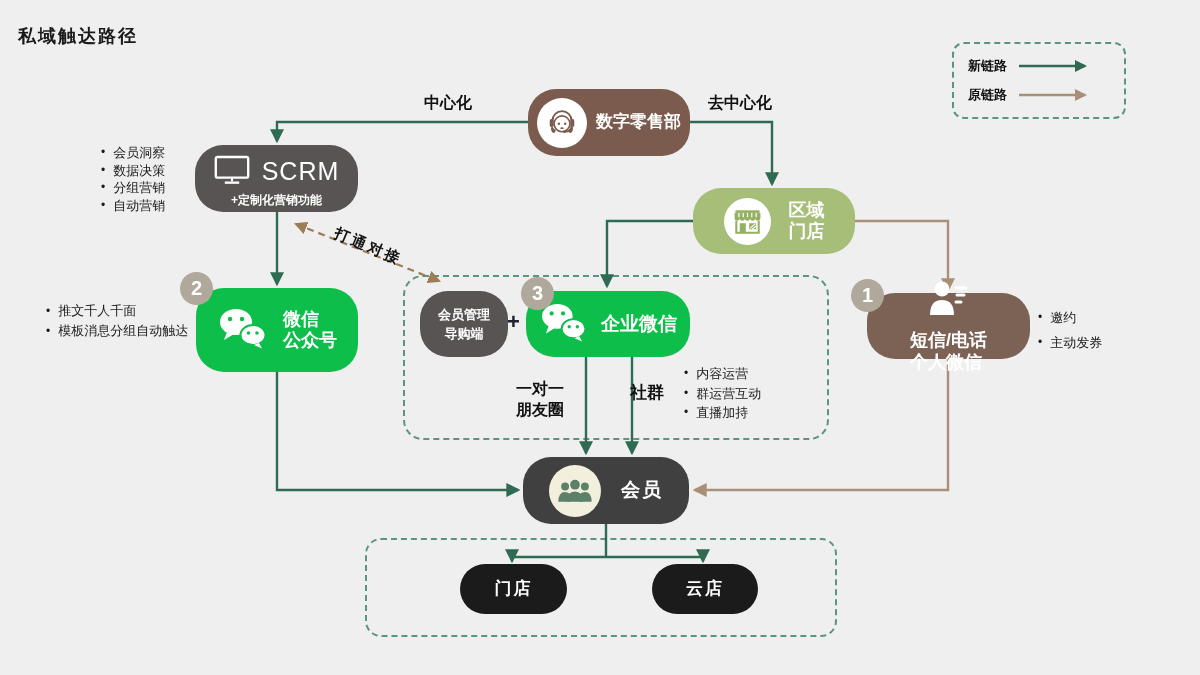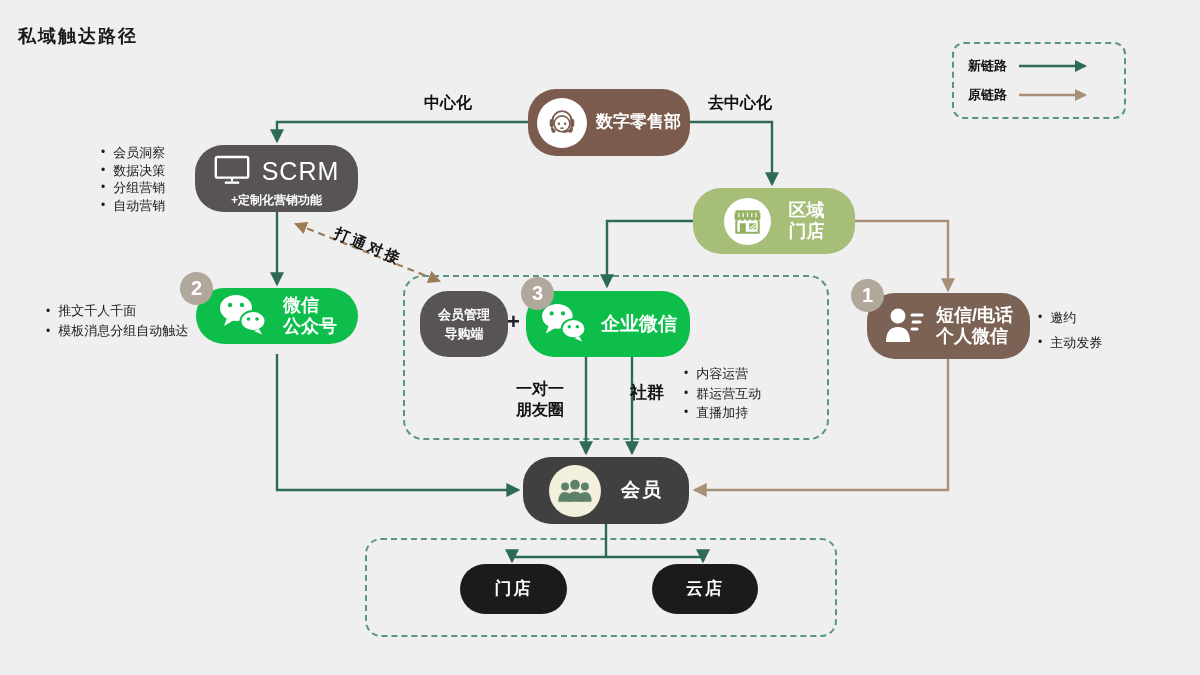--- a/index.html
+++ b/index.html
@@ -161,21 +161,21 @@
         <line x1="21" y1="26" x2="27" y2="20.5" stroke="#fff" stroke-width="1.2"></line>
         <line x1="23.5" y1="27" x2="28" y2="23" stroke="#fff" stroke-width="1.2"></line>
       </svg>
     </span>
     <span class="lbl" style="font-size:18px;">
       <div>区域</div>
       <div>门店</div>
     </span>
   </div>
 
-  <div class="node" style="left:196px;top:288px;width:162px;height:56px;background:#0dbf4a;gap:14px;">
+  <div class="node" style="left:196px;top:288px;width:162px;height:84px;background:#0dbf4a;gap:14px;">
     <span>
       <svg width="52" height="42" viewBox="0 0 52 42">
         <ellipse cx="19" cy="15" rx="16" ry="13" fill="#fff"></ellipse>
         <path d="M10 25 L7 33 L17 27 Z" fill="#fff"></path>
         <circle cx="13" cy="12" r="2.2" fill="#0dbf4a"></circle>
         <circle cx="25" cy="12" r="2.2" fill="#0dbf4a"></circle>
         <ellipse cx="36" cy="28" rx="12.5" ry="10" fill="#fff" stroke="#0dbf4a" stroke-width="2"></ellipse>
         <path d="M42 36 L45 41.5 L37 38 Z" fill="#fff"></path>
         <circle cx="31.5" cy="26" r="1.8" fill="#0dbf4a"></circle>
         <circle cx="40" cy="26" r="1.8" fill="#0dbf4a"></circle>
@@ -201,21 +201,21 @@
         <circle cx="25" cy="12" r="2.2" fill="#0dbf4a"></circle>
         <ellipse cx="36" cy="28" rx="12.5" ry="10" fill="#fff" stroke="#0dbf4a" stroke-width="2"></ellipse>
         <path d="M42 36 L45 41.5 L37 38 Z" fill="#fff"></path>
         <circle cx="31.5" cy="26" r="1.8" fill="#0dbf4a"></circle>
         <circle cx="40" cy="26" r="1.8" fill="#0dbf4a"></circle>
       </svg>
     </span>
     <span class="lbl" style="font-size:19px;">企业微信</span>
   </div>
 
-  <div class="node" style="left:867px;top:293px;width:163px;height:66px;background:#7c6255;gap:10px;">
+  <div class="node" style="left:867px;top:293px;width:163px;height:66px;background:#7c6255;gap:10px;flex-direction:column;">
     <span>
       <svg width="42" height="37" viewBox="0 0 42 37">
         <circle cx="14" cy="10" r="7.5" fill="#fff"></circle>
         <path d="M2 36 Q2 21 14 21 Q26 21 26 36 Z" fill="#fff"></path>
         <line x1="28" y1="9" x2="38" y2="9" stroke="#fff" stroke-width="3" stroke-linecap="round"></line>
         <line x1="29" y1="16" x2="36" y2="16" stroke="#fff" stroke-width="3" stroke-linecap="round"></line>
         <line x1="28" y1="23" x2="33" y2="23" stroke="#fff" stroke-width="3" stroke-linecap="round"></line>
       </svg>
     </span>
     <span class="lbl" style="font-size:18px;">

